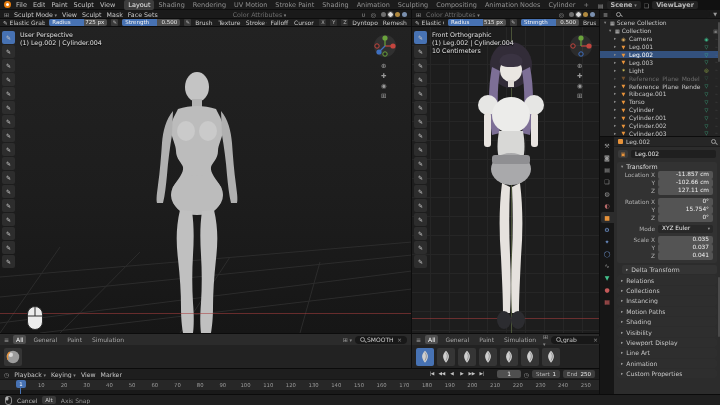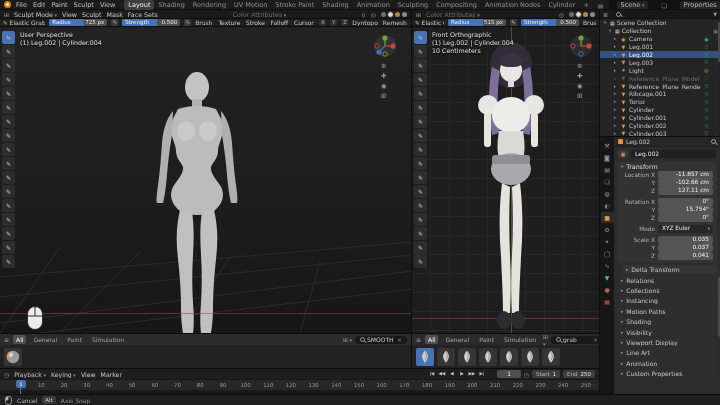--- a/index.html
+++ b/index.html
@@ -12,21 +12,21 @@
   
   #topbar{position:absolute;left:0;top:0;width:609px;height:10px;background:#1b1b1b;
           display:flex;align-items:center;gap:5px;padding:0 4px;border-bottom:1px solid #0d0d0d;}
   .logo{width:7px;height:7px;border-radius:50%;background:#e87d0d;flex:none;position:relative;}
   .logo::after{content:"";position:absolute;left:2px;top:2px;width:3px;height:3px;border-radius:50%;background:#fff;}
   .menus,.wstabs{display:flex;gap:6px;align-items:center;}
   .menu{color:#c4c4c4;font-size:6.5px;}
   .wstabs{gap:0;margin-left:4px;}
   .wstab{color:#909090;font-size:6.5px;padding:1px 4px;border-radius:2px;}
   .wstab.on{background:#3d3d3d;color:#ececec;}
-  .tb-right{margin-left:auto;display:flex;align-items:flex-end;gap:13px;font-size:6.5px;color:#bdbdbd;}
+  .tb-right{margin-left:auto;display:flex;align-items:flex-end;gap:3px;font-size:6.5px;color:#bdbdbd;font-weight:bold;}
   .mini-icon{color:#8f8f8f;font-size:6px;}
   .tb-sel{background:#242424;border-radius:2px;padding:0 4px;line-height:8px;}
 
   
   .hdr{position:absolute;height:9px;background:#1a1a1a;display:flex;align-items:center;gap:5px;
        padding:0 4px;font-size:6.3px;color:#c9c9c9;border-bottom:1px solid #0d0d0d;border-right:1px solid #0d0d0d;overflow:hidden;white-space:nowrap;}
   #hdrL{left:0;top:10px;width:412px;}
   #hdrR{left:412px;top:10px;width:188px;}
   .etype{color:#9a9a9a;font-size:6px;}
   .dd::after{content:" ▾";color:#8a8a8a;font-size:5px;}
@@ -188,21 +188,21 @@
         <span class="wstab nw">Sculpting</span>
         <span class="wstab nw">Compositing</span>
         <span class="wstab nw">Animation Nodes</span>
         <span class="wstab nw">Cylinder</span>
         <span class="wstab nw">+</span>
       </div>
     <div class="tb-right">
       <span class="mini-icon">▤</span>
       <span class="tb-sel dd nw">Scene</span>
       <span class="mini-icon">❏</span>
-      <span class="tb-sel nw">Properties</span>
+      <span class="tb-sel nw">ViewLayer</span>
     </div>
   </div>
 
   <div id="hdrL" class="hdr">
     <span class="etype">⊞</span>
     <span class="dd nw">Sculpt Mode</span>
     <span class="nw">View</span>
     <span class="nw">Sculpt</span>
     <span class="nw">Mask</span>
     <span class="nw">Face Sets</span>

